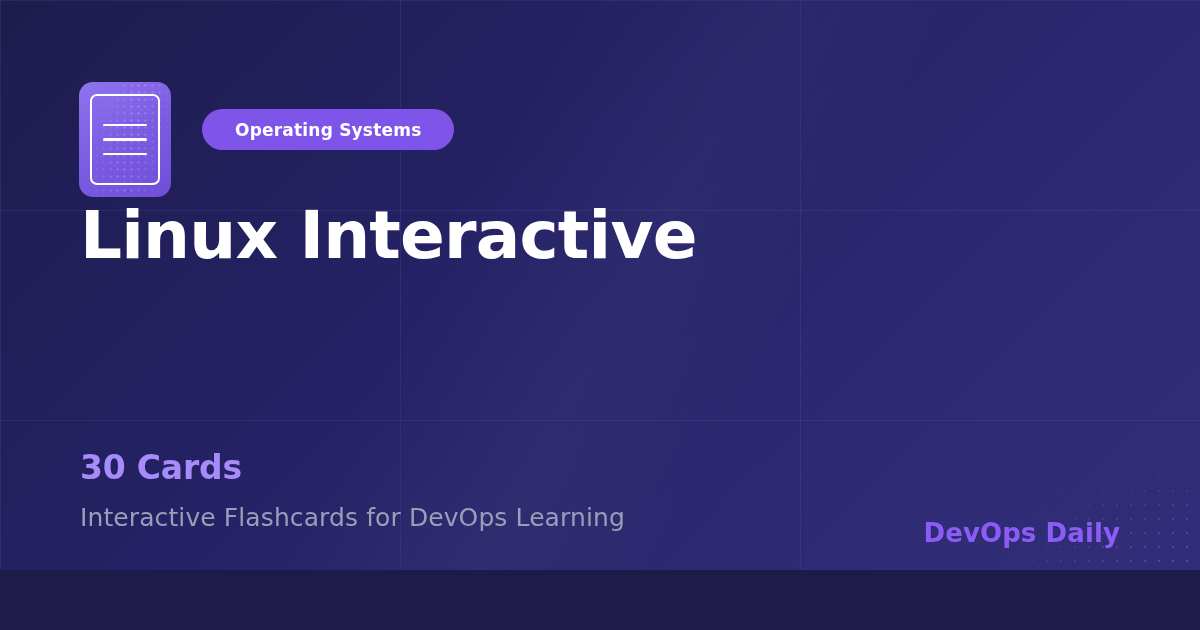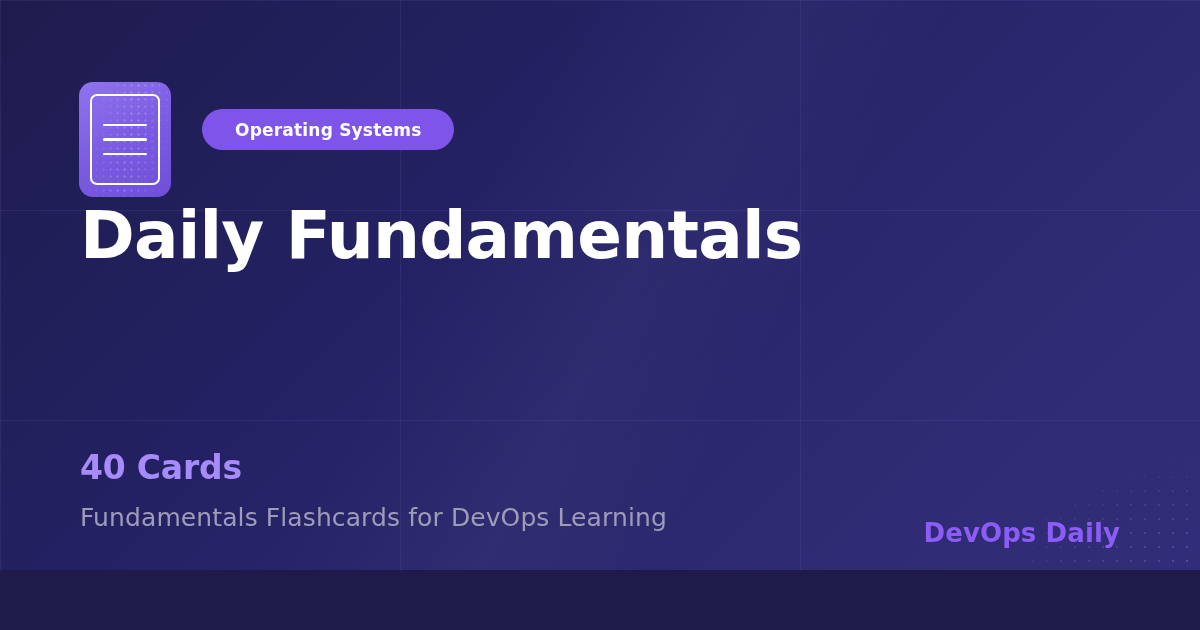--- a/index.html
+++ b/index.html
@@ -158,21 +158,21 @@
         <div class="line"></div>
         <div class="line"></div>
         <div class="line"></div>
       </div>
     </div>
 
     <div class="badge">Operating Systems</div>
 
   </div>
 
-  <div class="title">Daily Fundamentals</div>
+  <div class="title">Linux Interactive</div>
 
-  <div class="count">40 Cards</div>
+  <div class="count">30 Cards</div>
 
-  <div class="subtitle">Fundamentals Flashcards for DevOps Learning</div>
+  <div class="subtitle">Interactive Flashcards for DevOps Learning</div>
 
   <div class="brand">DevOps Daily</div>
 
 </div>
 
 </body></html>

